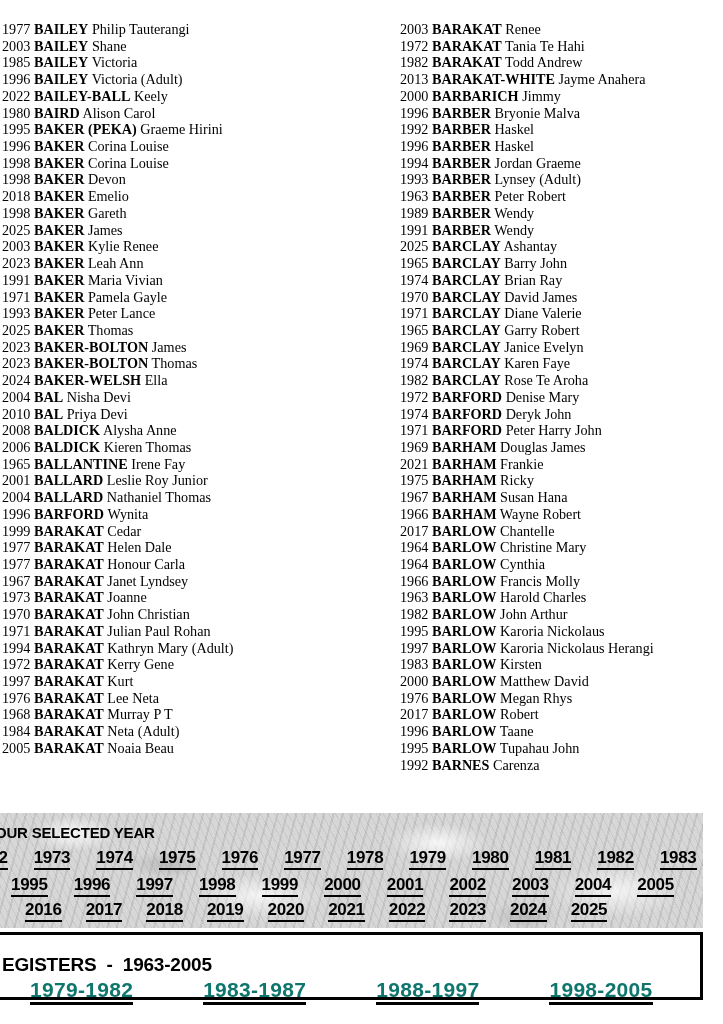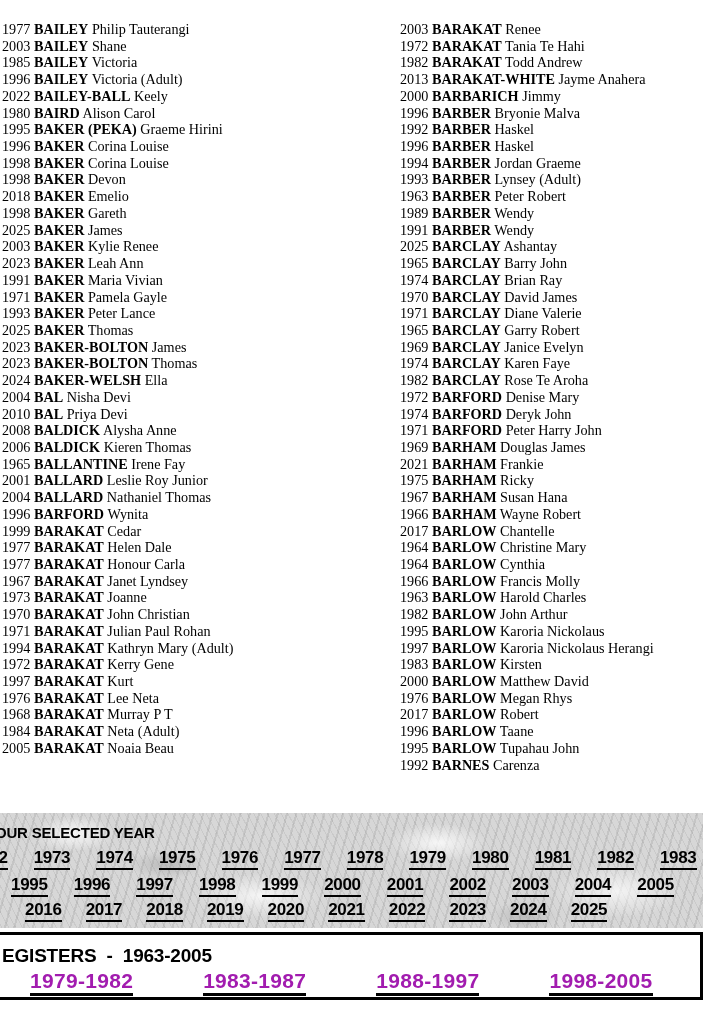--- a/index.html
+++ b/index.html
@@ -33,23 +33,23 @@
   .year-row .ylink{display:inline-block;line-height:1;color:#000;text-decoration:none;
     border-bottom:2.5px solid #000;padding-bottom:2px;cursor:pointer;}
   .year-row.r1{top:36px;left:-17px;gap:26px;}
   .year-row.r2{top:63px;left:23px;gap:26px;}
   .year-row.r3{top:88px;left:37px;gap:24px;}
 
   
   .register-box{position:absolute;left:-12px;top:932px;width:715px;height:68px;box-sizing:border-box;
     border:3px solid #000;background:#fff;padding-left:11px;
     font-family:"Liberation Sans",sans-serif;font-weight:bold;}
-  .register-title{margin-top:10px;font-size:19px;letter-spacing:-0.2px;word-spacing:5px;white-space:nowrap;}
+  .register-title{margin-top:19px;font-size:19px;letter-spacing:-0.2px;word-spacing:5px;white-space:nowrap;}
   .register-links{display:flex;gap:70px;padding-left:28px;margin-top:3px;font-size:21px;letter-spacing:0.3px;}
-  .register-links .rlink{display:inline-block;line-height:1;color:#a21caf;text-decoration:none;
+  .register-links .rlink{display:inline-block;line-height:1;color:#0f766e;text-decoration:none;
     border-bottom:3px solid #000;padding-bottom:2px;cursor:pointer;}
 </style>
 </head>
 <body>
 
 <div class="page">
 
   <div class="name-list">
     <div class="col">
 

